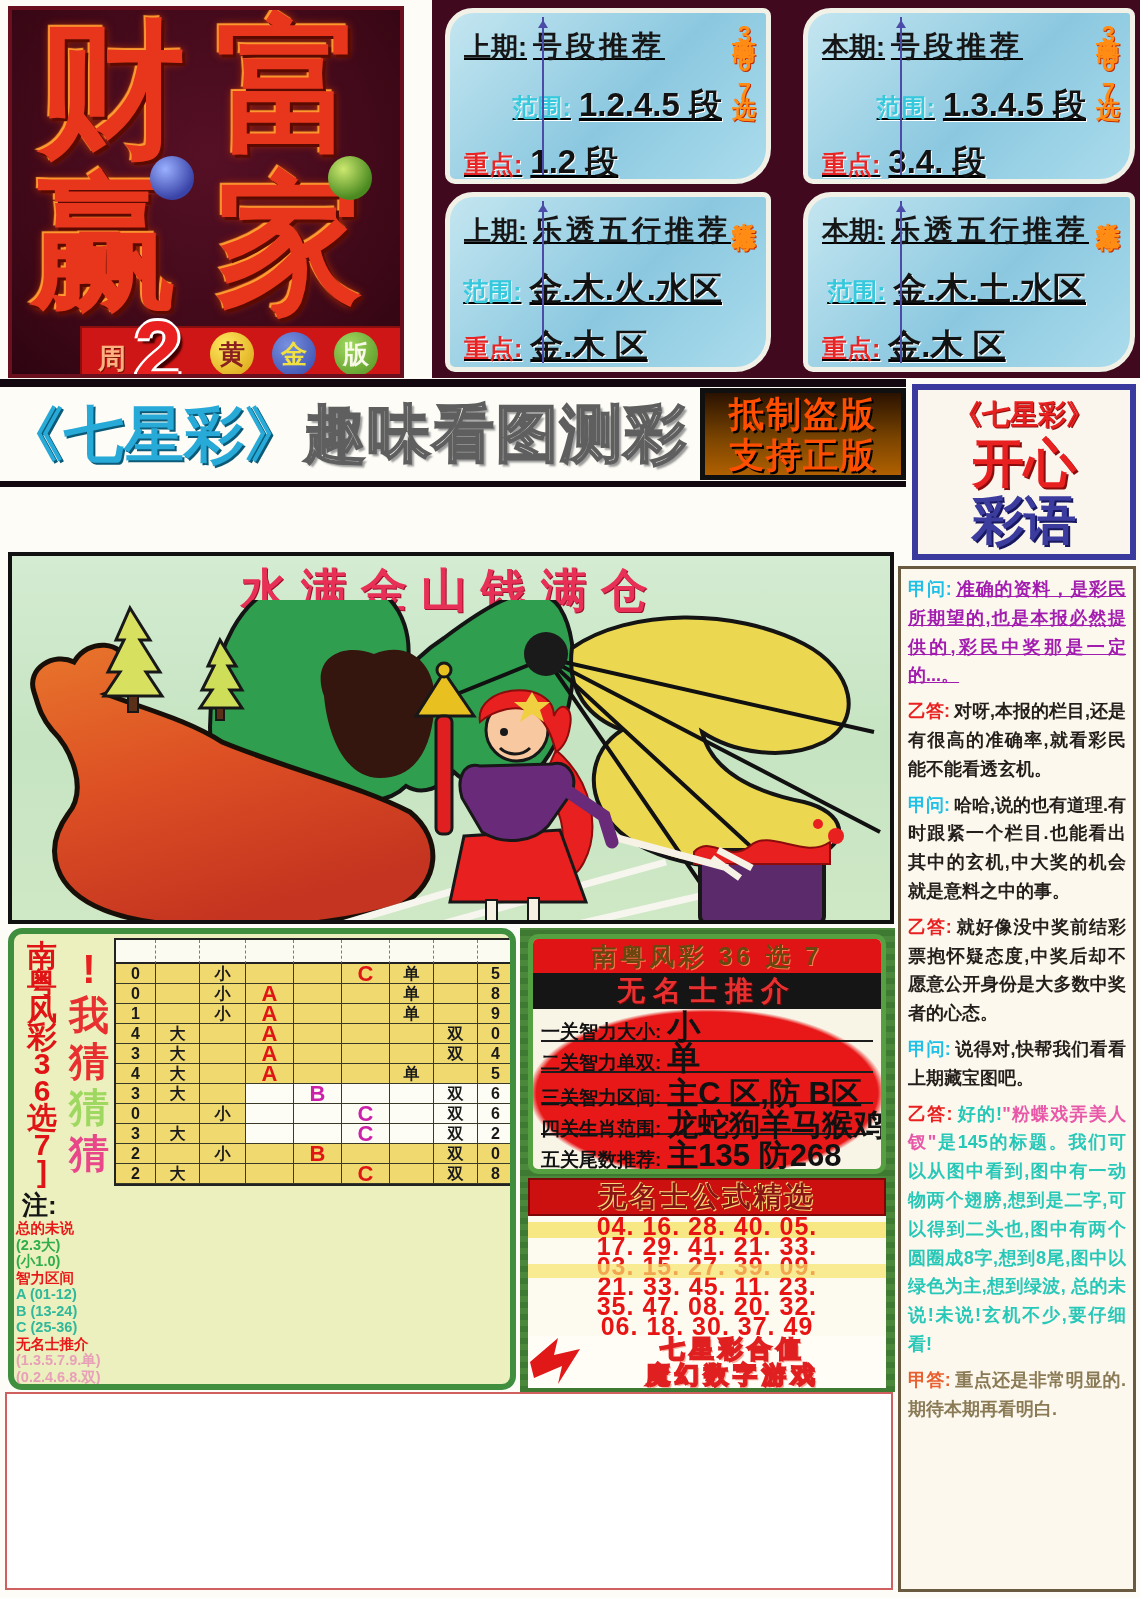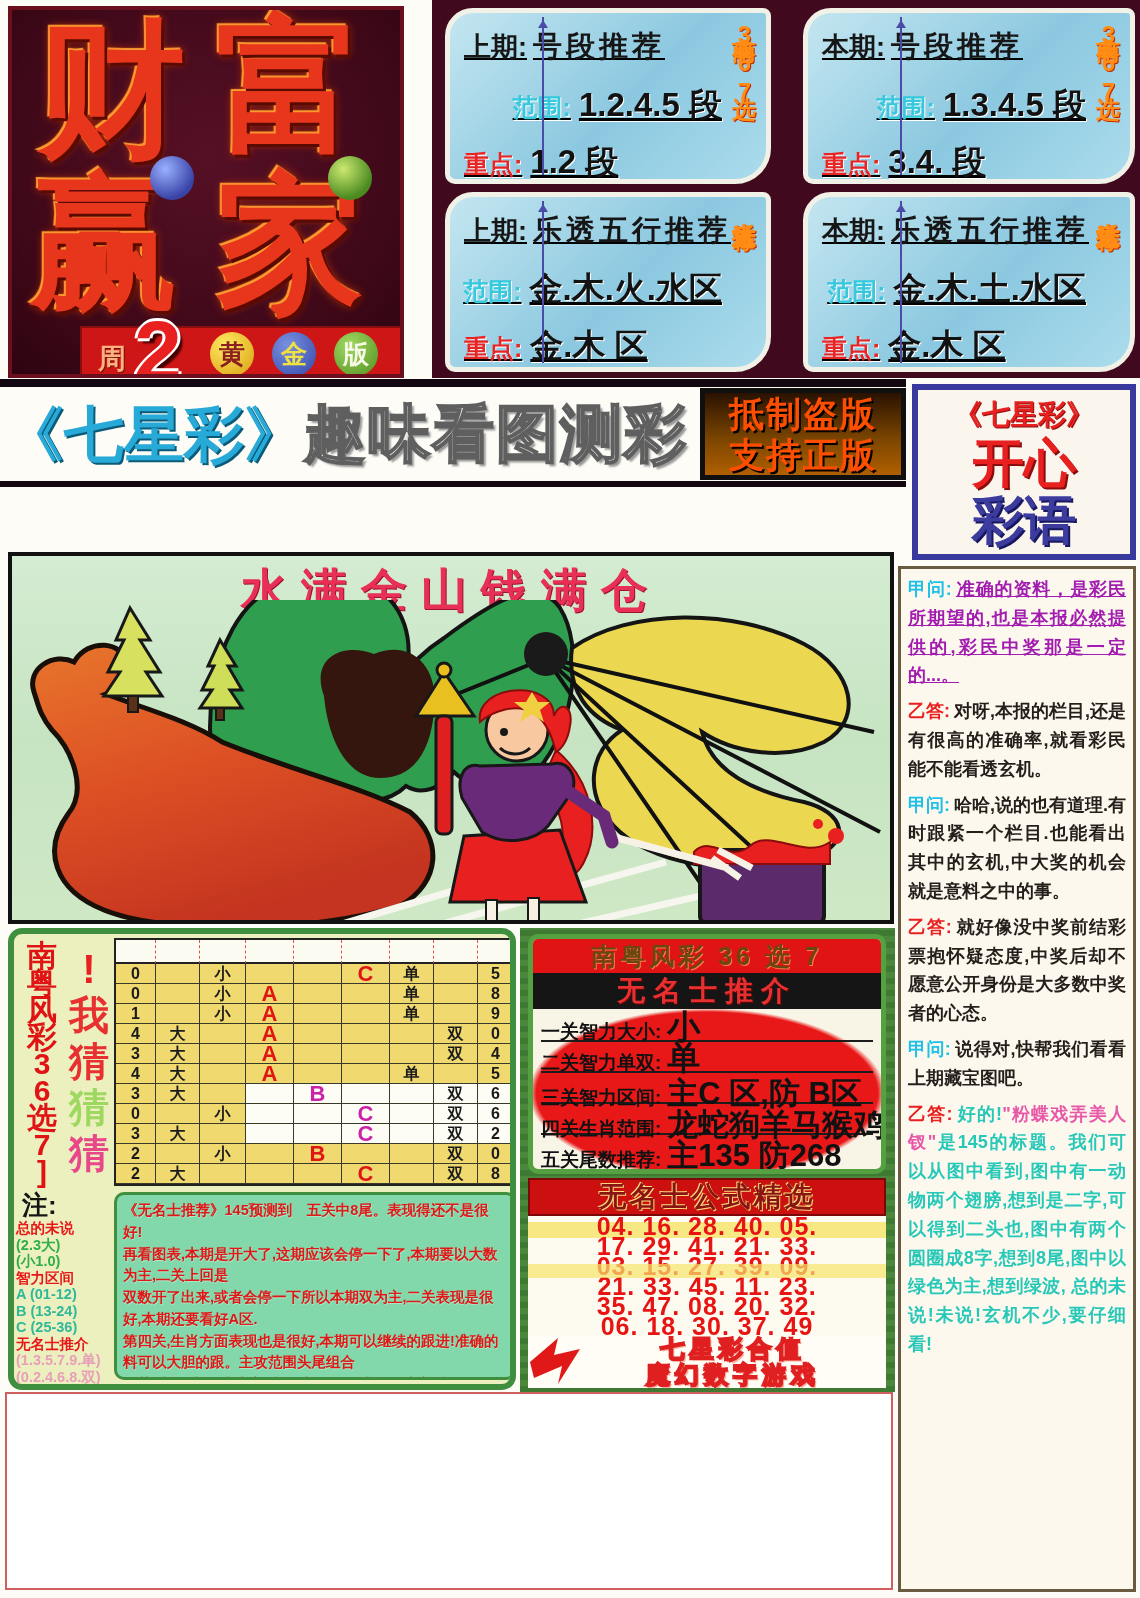--- a/index.html
+++ b/index.html
@@ -290,20 +290,21 @@
   </div>
 
   <div class="right-col">
     <div id="dialog-list">
         <p class="dline"><span class="dlabel" style="color: rgb(30, 192, 232);">甲问:</span><span class="dseg" style="color: #a21caf; text-decoration: underline;">准确的资料，是彩民所期望的,也是本报必然提供的,彩民中奖那是一定的...。</span></p>
         <p class="dline"><span class="dlabel" style="color: rgb(232, 32, 32);">乙答:</span><span class="dseg" style="color: rgb(36, 31, 26);">对呀,本报的栏目,还是有很高的准确率,就看彩民能不能看透玄机。</span></p>
         <p class="dline"><span class="dlabel" style="color: rgb(30, 192, 232);">甲问:</span><span class="dseg" style="color: rgb(36, 31, 26);">哈哈,说的也有道理.有时跟紧一个栏目.也能看出其中的玄机,中大奖的机会就是意料之中的事。</span></p>
         <p class="dline"><span class="dlabel" style="color: rgb(232, 32, 32);">乙答:</span><span class="dseg" style="color: rgb(36, 31, 26);">就好像没中奖前结彩票抱怀疑态度,中奖后却不愿意公开身份是大多数中奖者的心态。</span></p>
         <p class="dline"><span class="dlabel" style="color: rgb(30, 192, 232);">甲问:</span><span class="dseg" style="color: rgb(36, 31, 26);">说得对,快帮我们看看上期藏宝图吧。</span></p>
         <p class="dline"><span class="dlabel" style="color: rgb(232, 32, 32);">乙答:</span><span class="dseg" style="color: rgb(40, 200, 184);">好的!</span><span class="dseg" style="color: rgb(232, 88, 168);">"粉蝶戏弄美人钗"</span><span class="dseg" style="color: rgb(40, 200, 184);">是145的标题。我们可以从图中看到,图中有一动物两个翅膀,想到是二字,可以得到二头也,图中有两个圆圈成8字,想到8尾,图中以绿色为主,想到绿波, 总的未说!未说!玄机不少,要仔细看!</span></p>
+        <p class="dline"><span class="dlabel" style="color: rgb(232, 96, 48);">甲答:</span><span class="dseg" style="color: rgb(138, 122, 85);">重点还是非常明显的.期待本期再看明白.</span></p>
       </div>
   </div>
 
   <div class="left-block">
     <div class="side-title" id="side-title">
         <span class="vchar">南</span>
         <span class="vchar">粤</span>
         <span class="vchar">风</span>
         <span class="vchar">彩</span>
         <span class="vchar">3</span>
@@ -459,27 +460,20 @@
         <div class="note-line" style="color: rgb(47, 174, 74);">(2.3大)</div>
         <div class="note-line" style="color: rgb(47, 174, 74);">(小1.0)</div>
         <div class="note-line" style="color: rgb(232, 24, 24);">智力区间</div>
         <div class="note-line" style="color: rgb(47, 184, 154);">A (01-12)</div>
         <div class="note-line" style="color: rgb(47, 184, 154);">B (13-24)</div>
         <div class="note-line" style="color: rgb(47, 184, 154);">C (25-36)</div>
         <div class="note-line" style="color: rgb(232, 24, 24);">无名士推介</div>
         <div class="note-line" style="color: rgb(232, 160, 184);">(1.3.5.7.9.单)</div>
         <div class="note-line" style="color: rgb(232, 160, 184);">(0.2.4.6.8.双)</div>
       </div>
-    <div class="analysis">
-      <div class="aline">《无名士推荐》145预测到　五关中8尾。表现得还不是很好!</div>
-      <div class="aline">再看图表,本期是开大了,这期应该会停一下了,本期要以大数为主,二关上回是</div>
-      <div class="aline">双数开了出来,或者会停一下所以本期双为主,二关表现是很好,本期还要看好A区.</div>
-      <div class="aline">第四关,生肖方面表现也是很好,本期可以继续的跟进!准确的料可以大胆的跟。主攻范围头尾组合</div>
-      <div class="aline">推荐:头数以1.0头为主,防23头。尾数以 137 为主,防 248</div>
-    </div>
   </div>
 
   <div class="mid-block">
     <div class="tui-panel">
       <div class="tui-h1">南粤风彩 36 选 7</div>
       <div class="tui-h2">无名士推介</div>
       <div class="tui-body" id="tui-rows">
           <div class="tui-row">
             <span class="tui-label">一关智力大小:</span>
             <span class="tui-value big">小</span>

